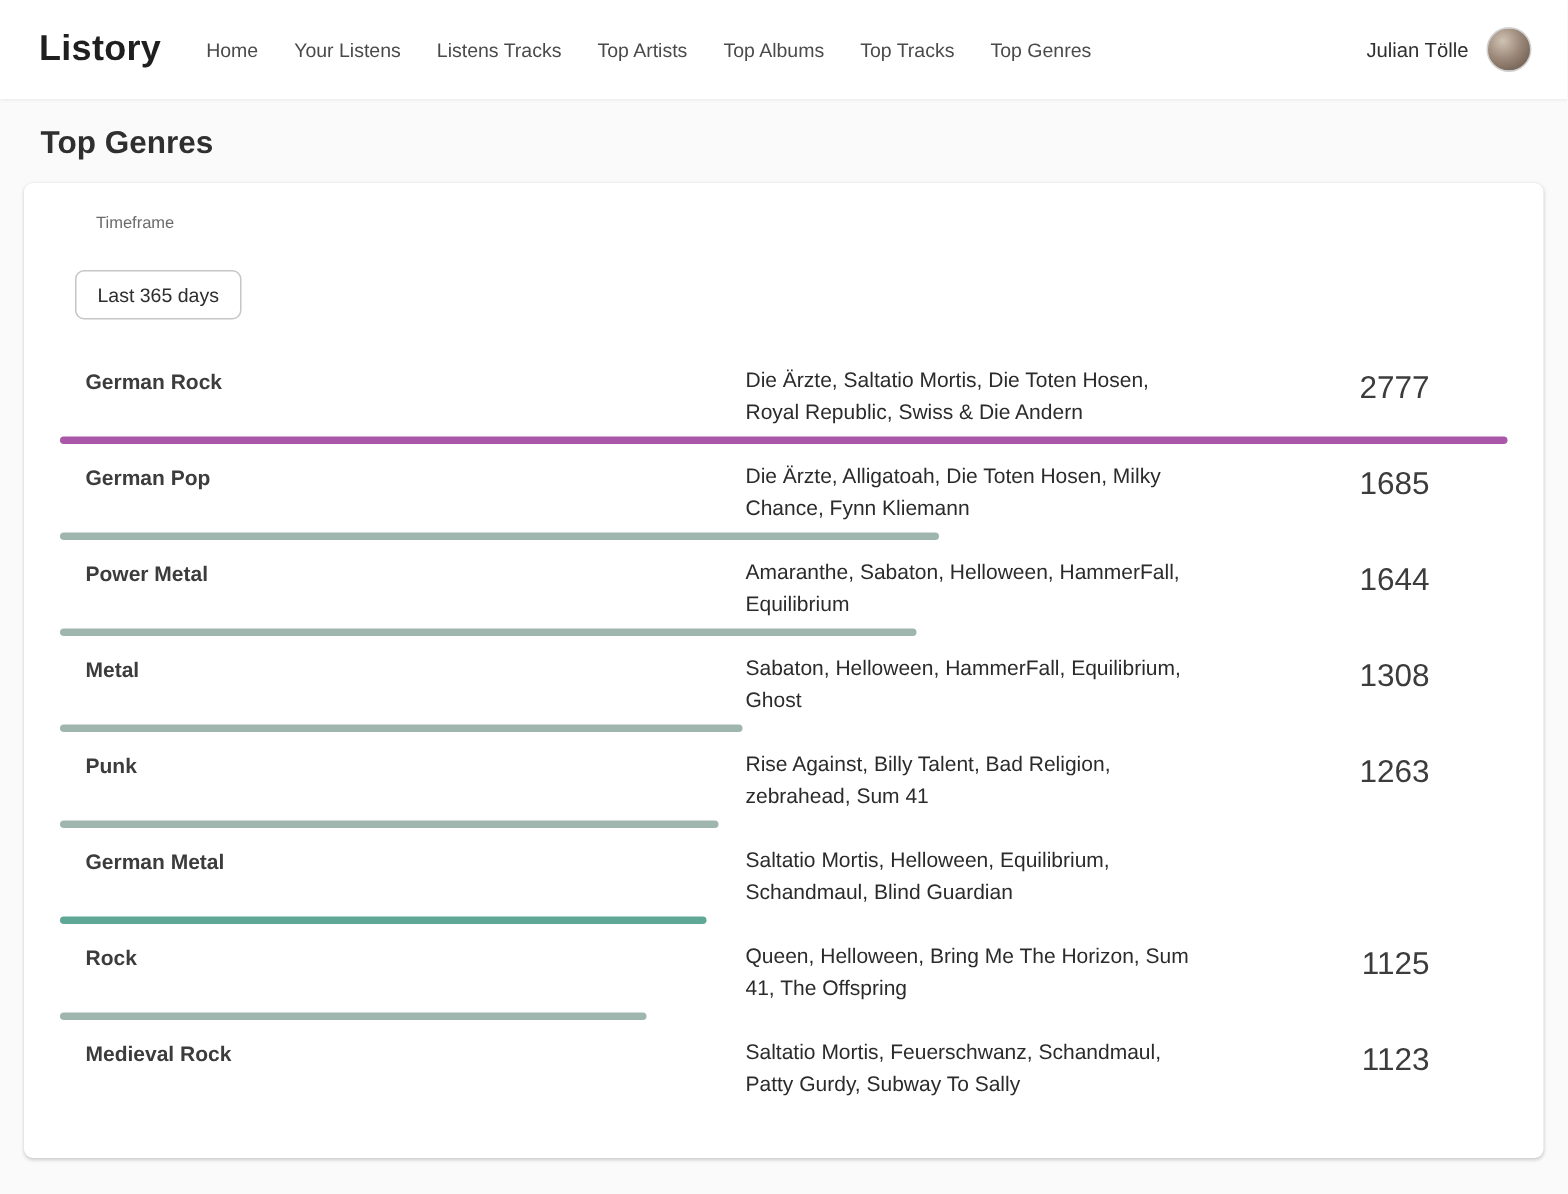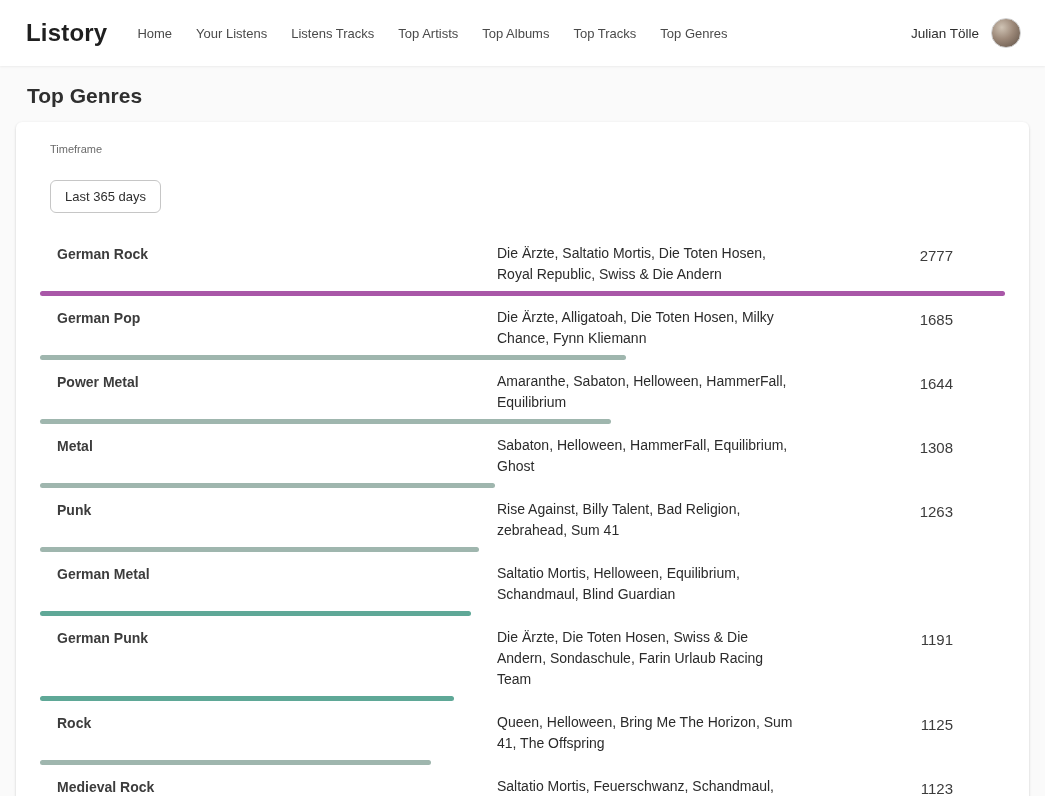--- a/index.html
+++ b/index.html
@@ -70,21 +70,21 @@
   .card {
     background: #ffffff;
     border-radius: 6px;
     box-shadow: 0 1px 3px rgba(0,0,0,0.12), 0 1px 2px rgba(0,0,0,0.08);
     padding: 21px 24px 24px 24px;
   }
   .timeframe-label {
     display: block;
     font-size: 11px;
     color: #6b6b6b;
-    margin-left: 10px;
+    margin-left: 24px;
     margin-bottom: 5px;
   }
   .timeframe-select {
     display: inline-block;
     border: 1px solid #c6c6c6;
     border-radius: 6px;
     background: #fff;
     font-size: 13px;
     color: #2e2e2e;
     padding: 8px 14px;
@@ -109,21 +109,21 @@
     padding-left: 17px;
     padding-top: 3px;
   }
   .genre-artists {
     font-size: 14px;
     line-height: 21px;
     color: #2b2b2b;
     padding: 0 28px 0 17px;
   }
   .genre-count {
-    font-size: 15px;
+    font-size: 21px;
     color: #3c3c3c;
     text-align: right;
     padding-right: 52px;
     padding-top: 4px;
   }
   .genre-bar {
     position: absolute;
     left: 0;
     bottom: 4px;
     height: 5px;
@@ -198,26 +198,20 @@
     <div class="genre-count">1263</div>
     <div class="genre-bar" style="width: 45.5%; background: rgb(159, 182, 174);"></div>
   </div>
 
   <div class="genre-row">
     <div class="genre-name">German Metal</div>
     <div class="genre-artists">Saltatio Mortis, Helloween, Equilibrium, Schandmaul, Blind Guardian</div>
     <div class="genre-bar" style="width: 44.7%; background: rgb(95, 168, 151);"></div>
   </div>
 
-  <div class="genre-row">
-    <div class="genre-name">German Punk</div>
-    <div class="genre-artists">Die Ärzte, Die Toten Hosen, Swiss &amp; Die Andern, Sondaschule, Farin Urlaub Racing Team</div>
-    <div class="genre-count">1191</div>
-    <div class="genre-bar" style="width: 42.9%; background: rgb(95, 168, 151);"></div>
-  </div>
 
   <div class="genre-row">
     <div class="genre-name">Rock</div>
     <div class="genre-artists">Queen, Helloween, Bring Me The Horizon, Sum 41, The Offspring</div>
     <div class="genre-count">1125</div>
     <div class="genre-bar" style="width: 40.5%; background: rgb(159, 182, 174);"></div>
   </div>
 
   <div class="genre-row">
     <div class="genre-name">Medieval Rock</div>

